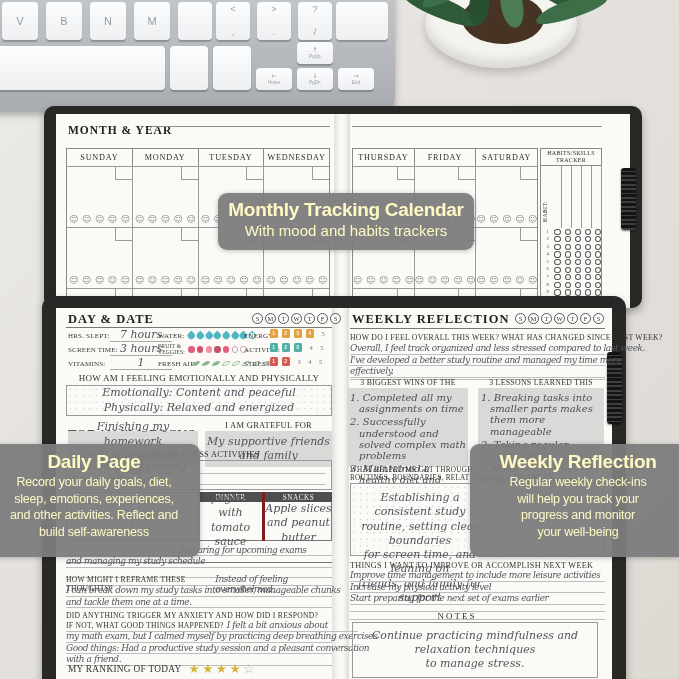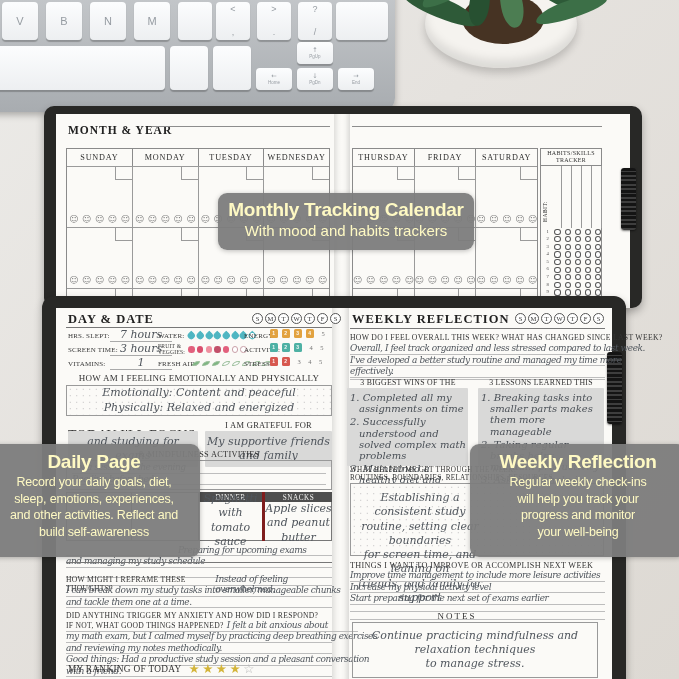--- a/index.html
+++ b/index.html
@@ -542,20 +542,21 @@
 
   <div class="plbl" style="left:66px;top:373px;width:266px;text-align:center;font-size:9px">HOW AM I FEELING EMOTIONALLY AND PHYSICALLY TODAY?</div>
   <div class="dotbox" style="left:66px;top:385px;width:266px;height:31px;display:flex;flex-direction:column;justify-content:center">
       <div class="hwc">Emotionally: Content and peaceful</div>
       <div class="hwc">Physically: Relaxed and energized</div>
     </div>
 
   <div class="plbl" style="left:68px;top:428px;width:130px;text-align:left;font-size:14px">TODAY I'LL FOCUS ON</div>
   <div class="plbl" style="left:205px;top:420px;width:127px;text-align:center;font-size:8.5px">I AM GRATEFUL FOR</div>
   <div class="graybox" style="left:68px;top:431px;width:130px;height:36px">
+      <div class="hwc">Finishing my homework</div>
       <div class="hwc">and studying for exams</div>
     </div>
   <div class="graybox" style="left:205px;top:431px;width:127px;height:36px">
       <div class="hwc">My supportive friends and family</div>
     </div>
 
   <div class="plbl" style="left:66px;top:450px;width:266px;text-align:center;font-size:8.3px">&amp; MINDFULNESS ACTIVITIES</div>
   <div class="box" style="left:66px;top:460px;width:266px;height:30px;border-color:#999"></div>
   <div class="lines-host" style="left:72px;top:462px;width:254px">
       <div class="hwl">Yoga session in the evening</div>
@@ -594,21 +595,20 @@
       <div class="hwl">and tackle them one at a time.</div>
     </div>
 
   <div class="plbl" style="left:66px;top:611px;font-size:7.6px">DID ANYTHING TRIGGER MY ANXIETY AND HOW DID I RESPOND?</div>
   <div style="position:absolute;left:66px;top:620px;width:292px;display:flex;align-items:baseline;border-bottom:1px solid #bdbdbd;height:11px">
     <span class="plbl" style="position:static;font-size:7.6px;margin-right:3px">IF NOT, WHAT GOOD THINGS HAPPENED?</span>
     <span class="hw" style="font-size:9px;letter-spacing:-.4px">I felt a bit anxious about</span>
   </div>
   <div class="lines-host" style="left:66px;top:631px;width:266px">
       <div class="hwl">my math exam, but I calmed myself by practicing deep breathing exercises</div>
-      <div class="hwl">and reviewing my notes methodically.</div>
       <div class="hwl">Good things: Had a productive study session and a pleasant conversation</div>
       <div class="hwl">with a friend.</div>
     </div>
 
   <div style="position:absolute;left:68px;top:661px;display:flex;align-items:center;gap:7px">
     <span class="plbl" style="position:static;font-size:9.3px">MY RANKING OF TODAY</span>
     <span style="display:inline-flex">
         <div class="star" style="color: rgb(212, 181, 58);">★</div>
         <div class="star" style="color: rgb(212, 181, 58);">★</div>
         <div class="star" style="color: rgb(212, 181, 58);">★</div>

